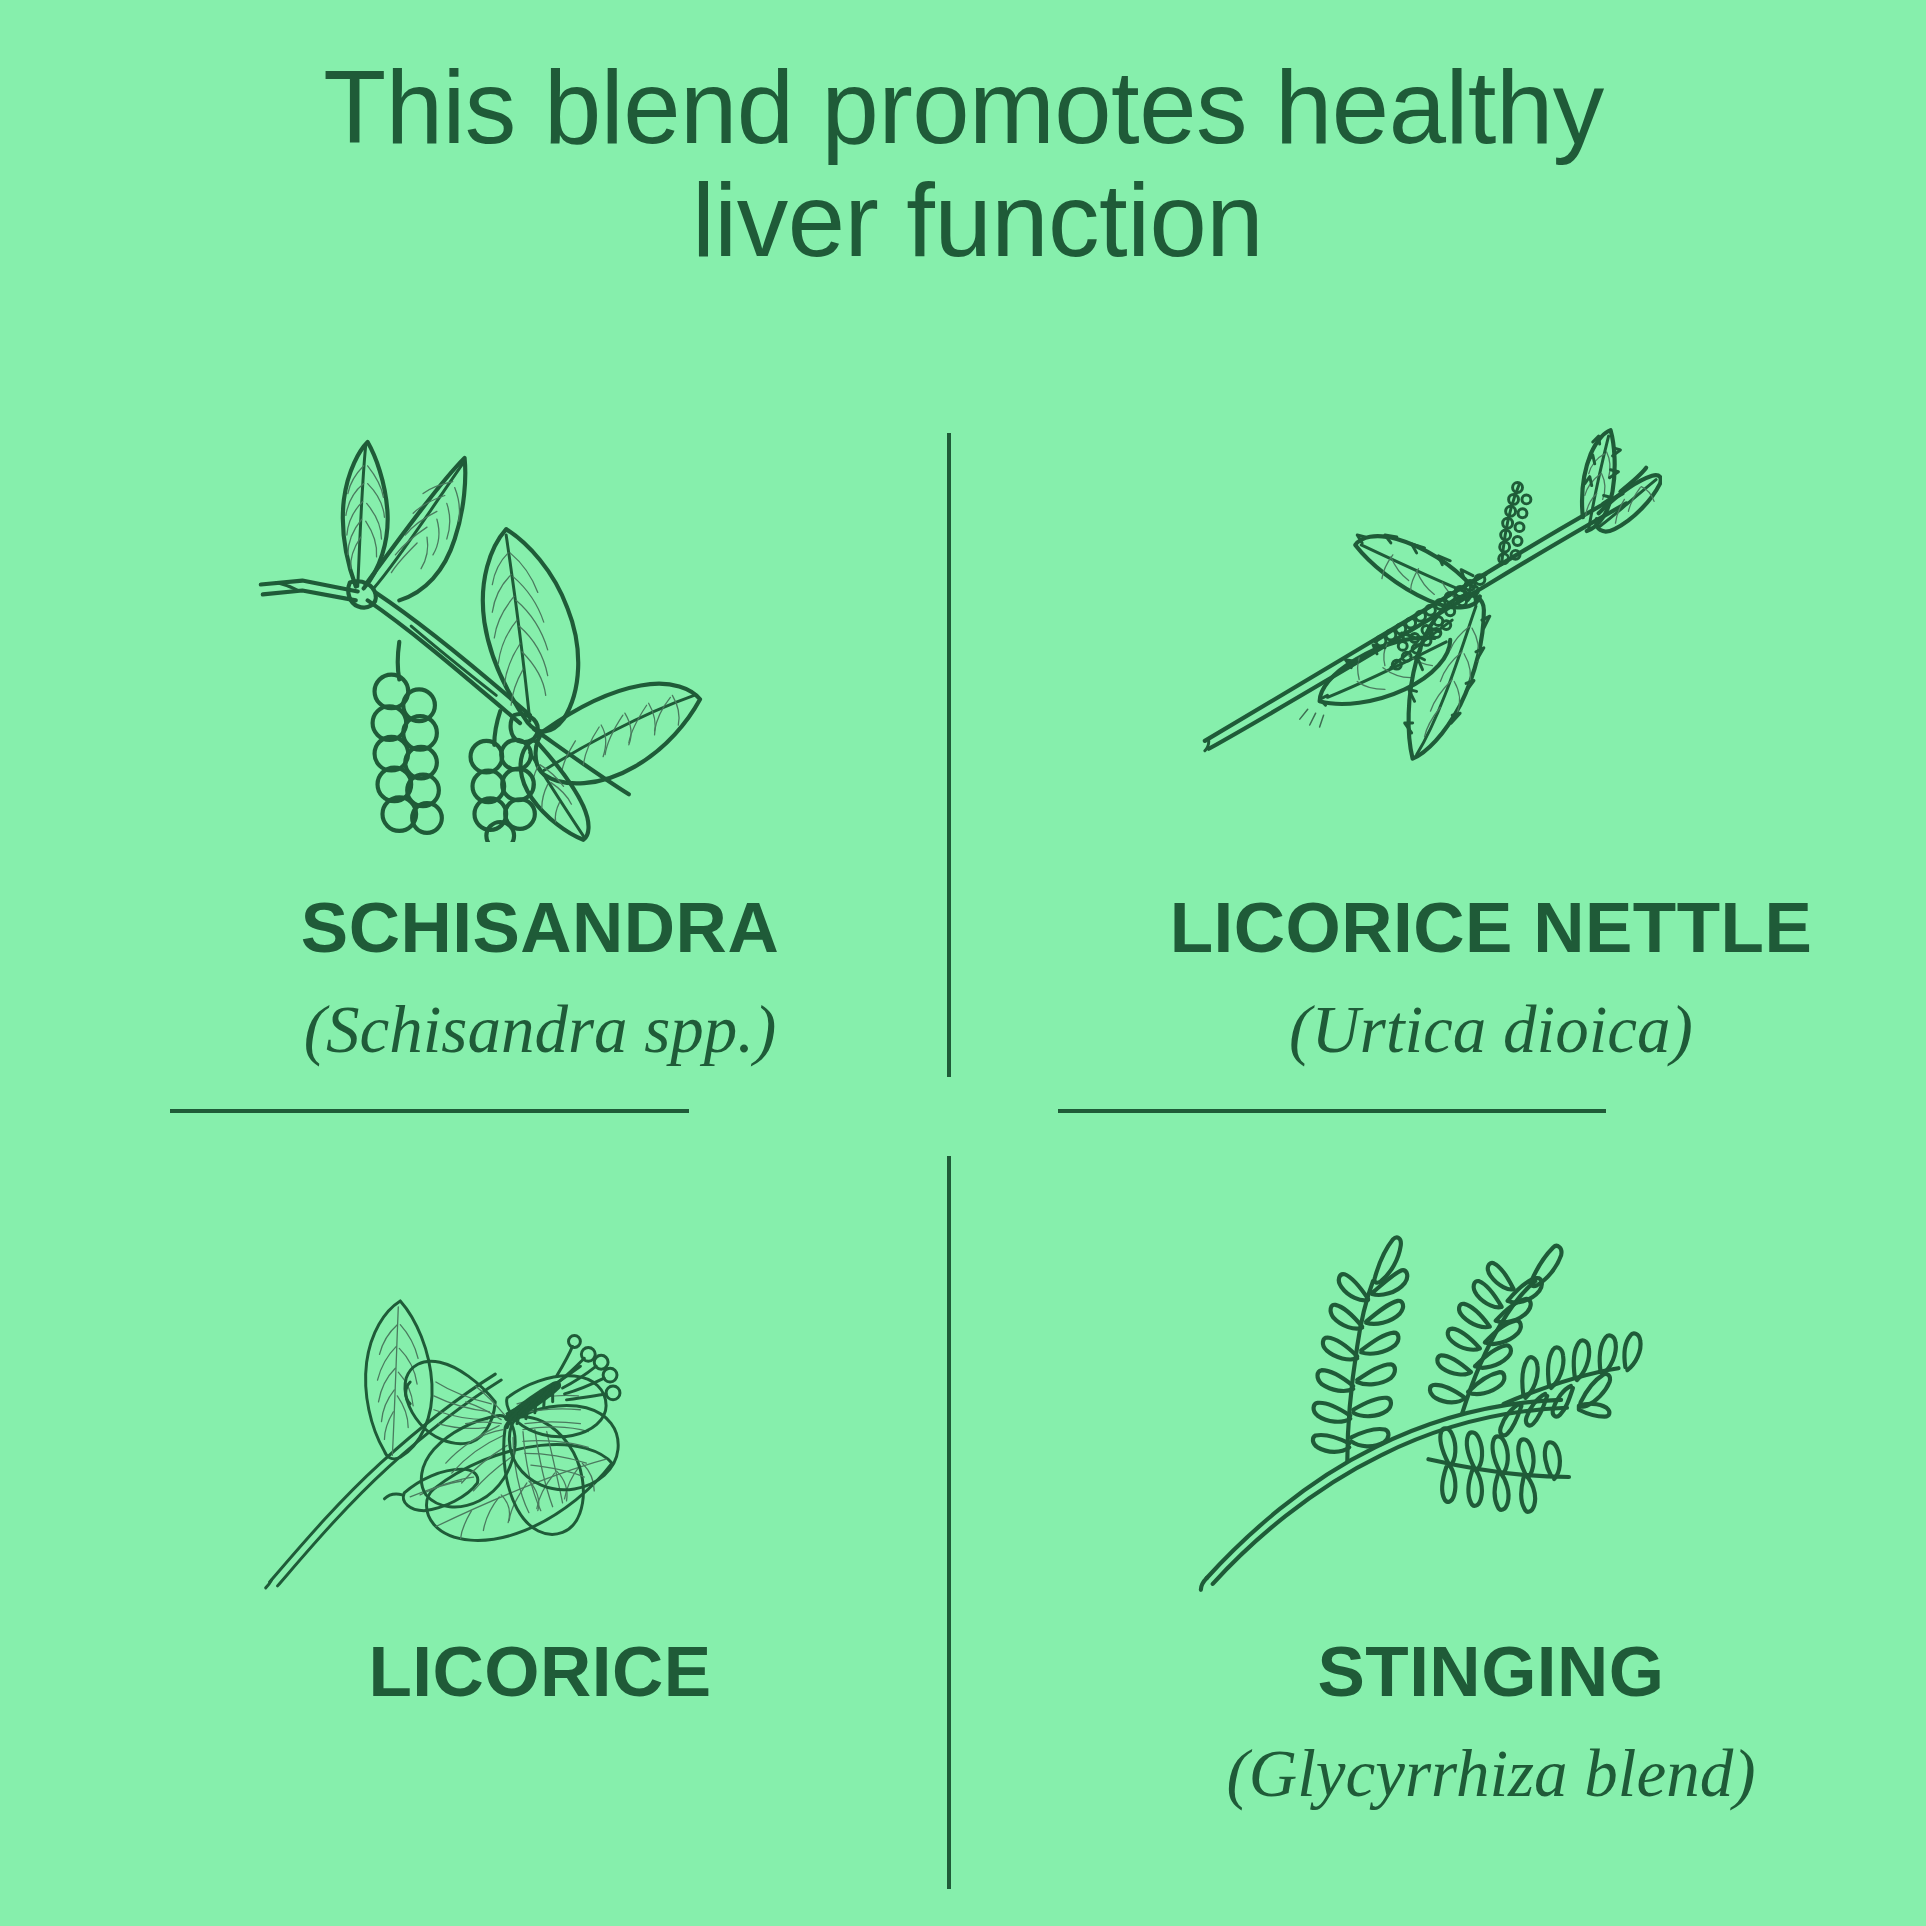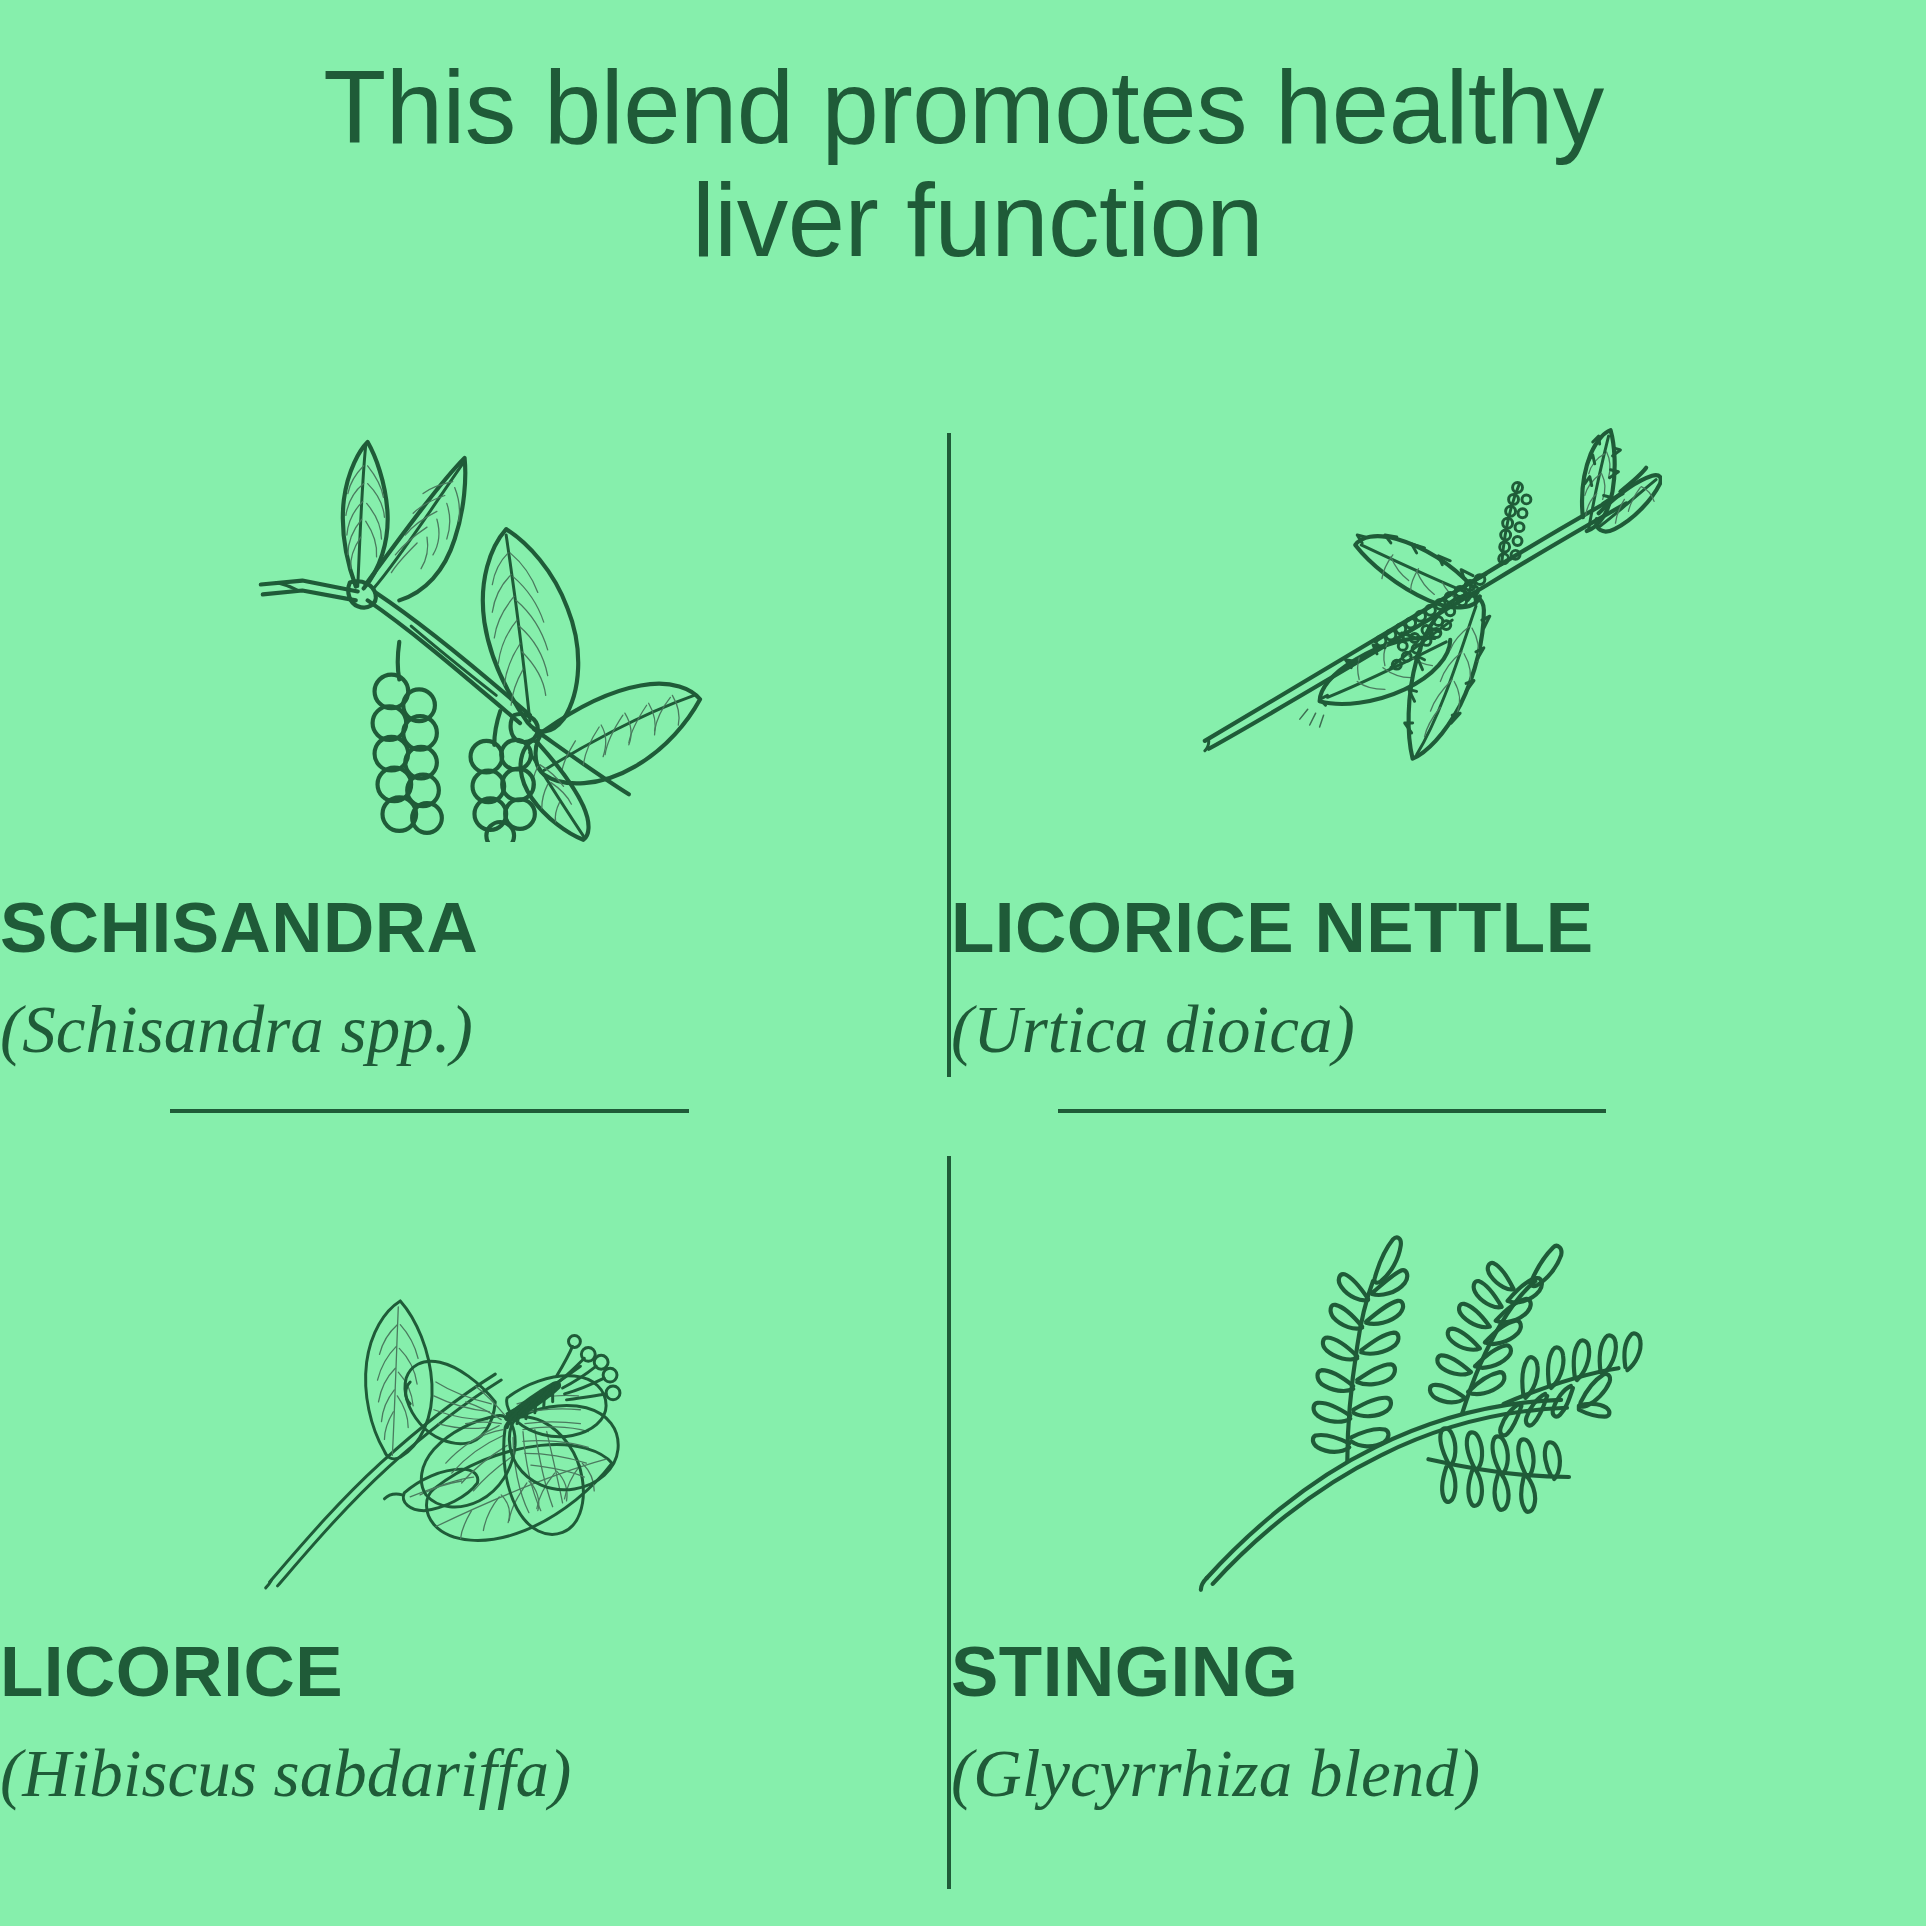--- a/index.html
+++ b/index.html
@@ -73,22 +73,23 @@
     width: 947px;
     height: 475px;
     display: flex;
     align-items: center;
     justify-content: center;
   }
   .art svg { display: block; }
 
   .caption {
     position: absolute;
-    left: 0;
+    left: 16px;
     width: 1048px;
+    text-align: center;
   }
   .quad.q1 .caption { top: 495px; }
   .quad.q2 .caption { top: 495px; }
   .quad.q3 .caption { top: 487px; }
   .quad.q4 .caption { top: 487px; }
 
   .common-name {
     color: #1F5B38;
     font-family: "Liberation Sans", sans-serif;
     font-weight: bold;
@@ -528,21 +529,20 @@
             <path d="M334 224 C348 222 362 220 374 218"></path>
             <circle cx="381" cy="217" r="7"></circle>
             <path d="M324 200 C330 190 336 180 340 170"></path>
             <circle cx="342" cy="165" r="6"></circle>
           </g>
         </g>
       </svg>
     </div>
     <div class="caption">
       <div class="common-name">LICORICE</div>
-      <div class="latin-name">(Hibiscus sabdariffa)</div>
     </div>
   </div>
 
   <div class="quad q4">
     <div class="art">
       <svg width="475" height="416" viewBox="0 0 480 420">
         <g class="ill">
 
           <path class="ill-thick" d="M20 404 C60 360 120 306 190 272 C254 240 320 226 378 224"></path>
           <path class="ill-thick" d="M26 410 C66 366 126 314 196 280 C260 248 326 234 384 232"></path>

